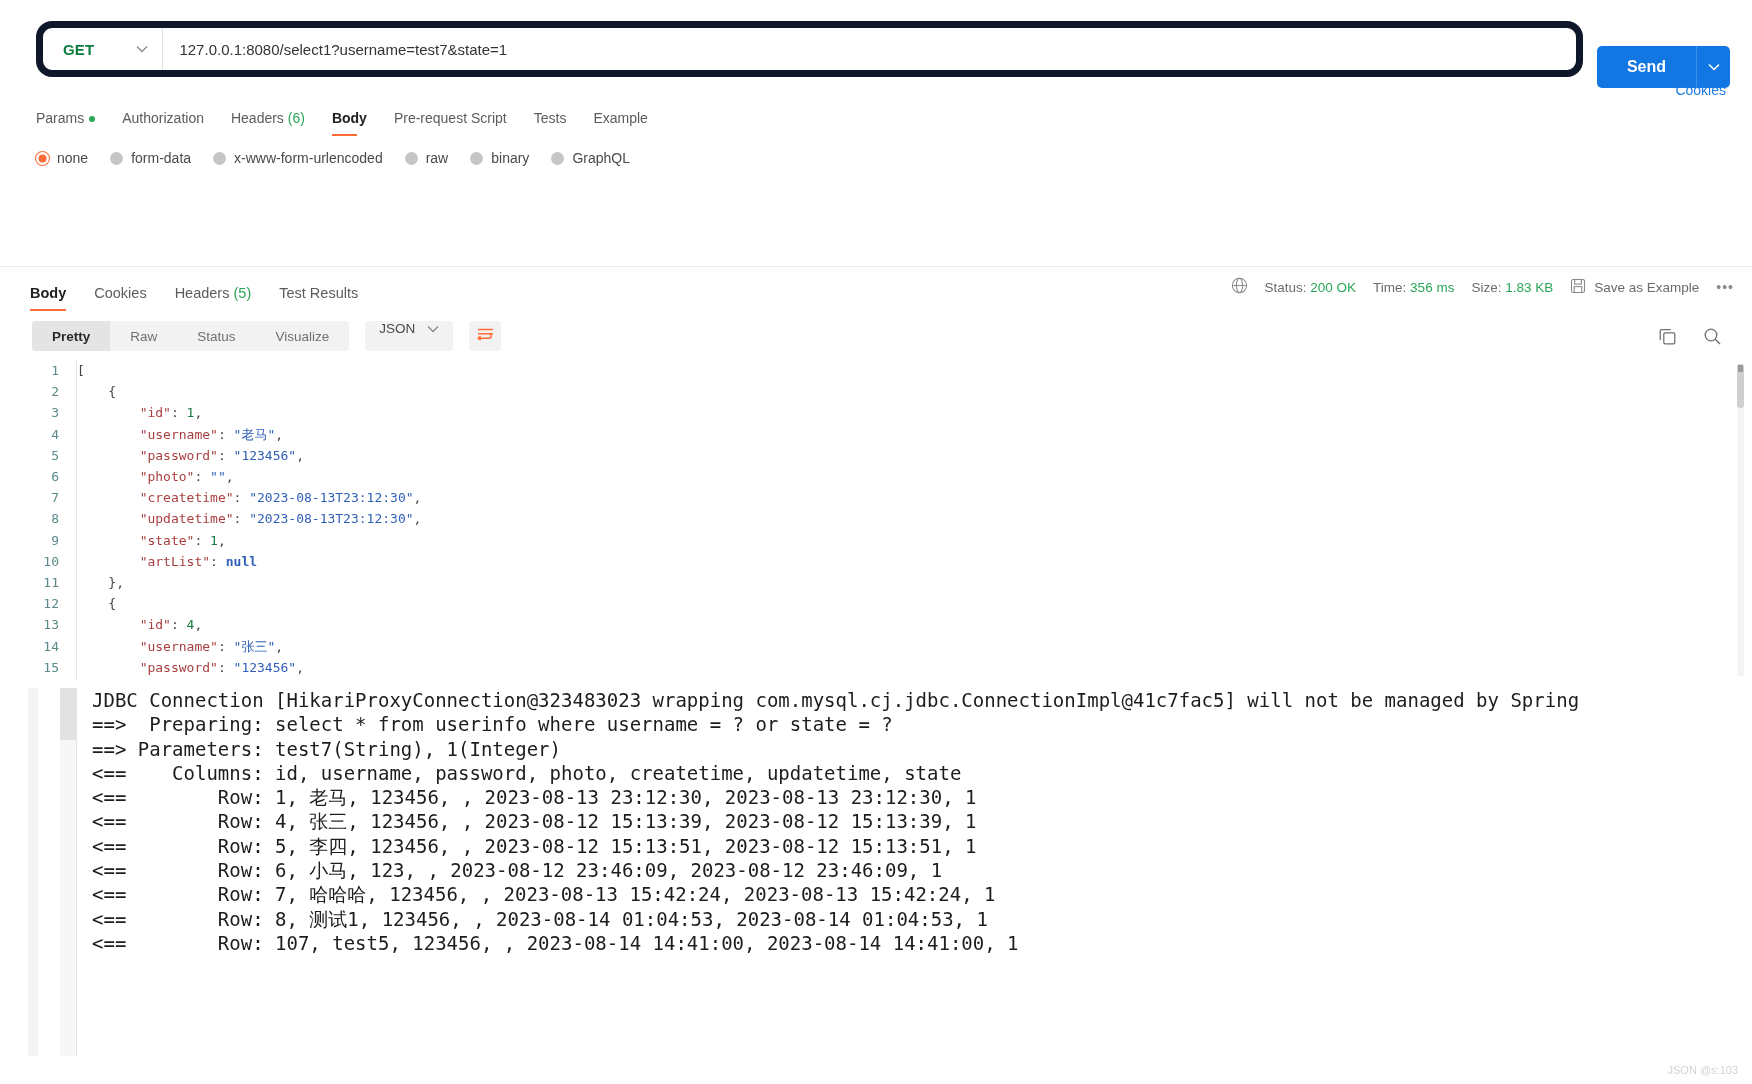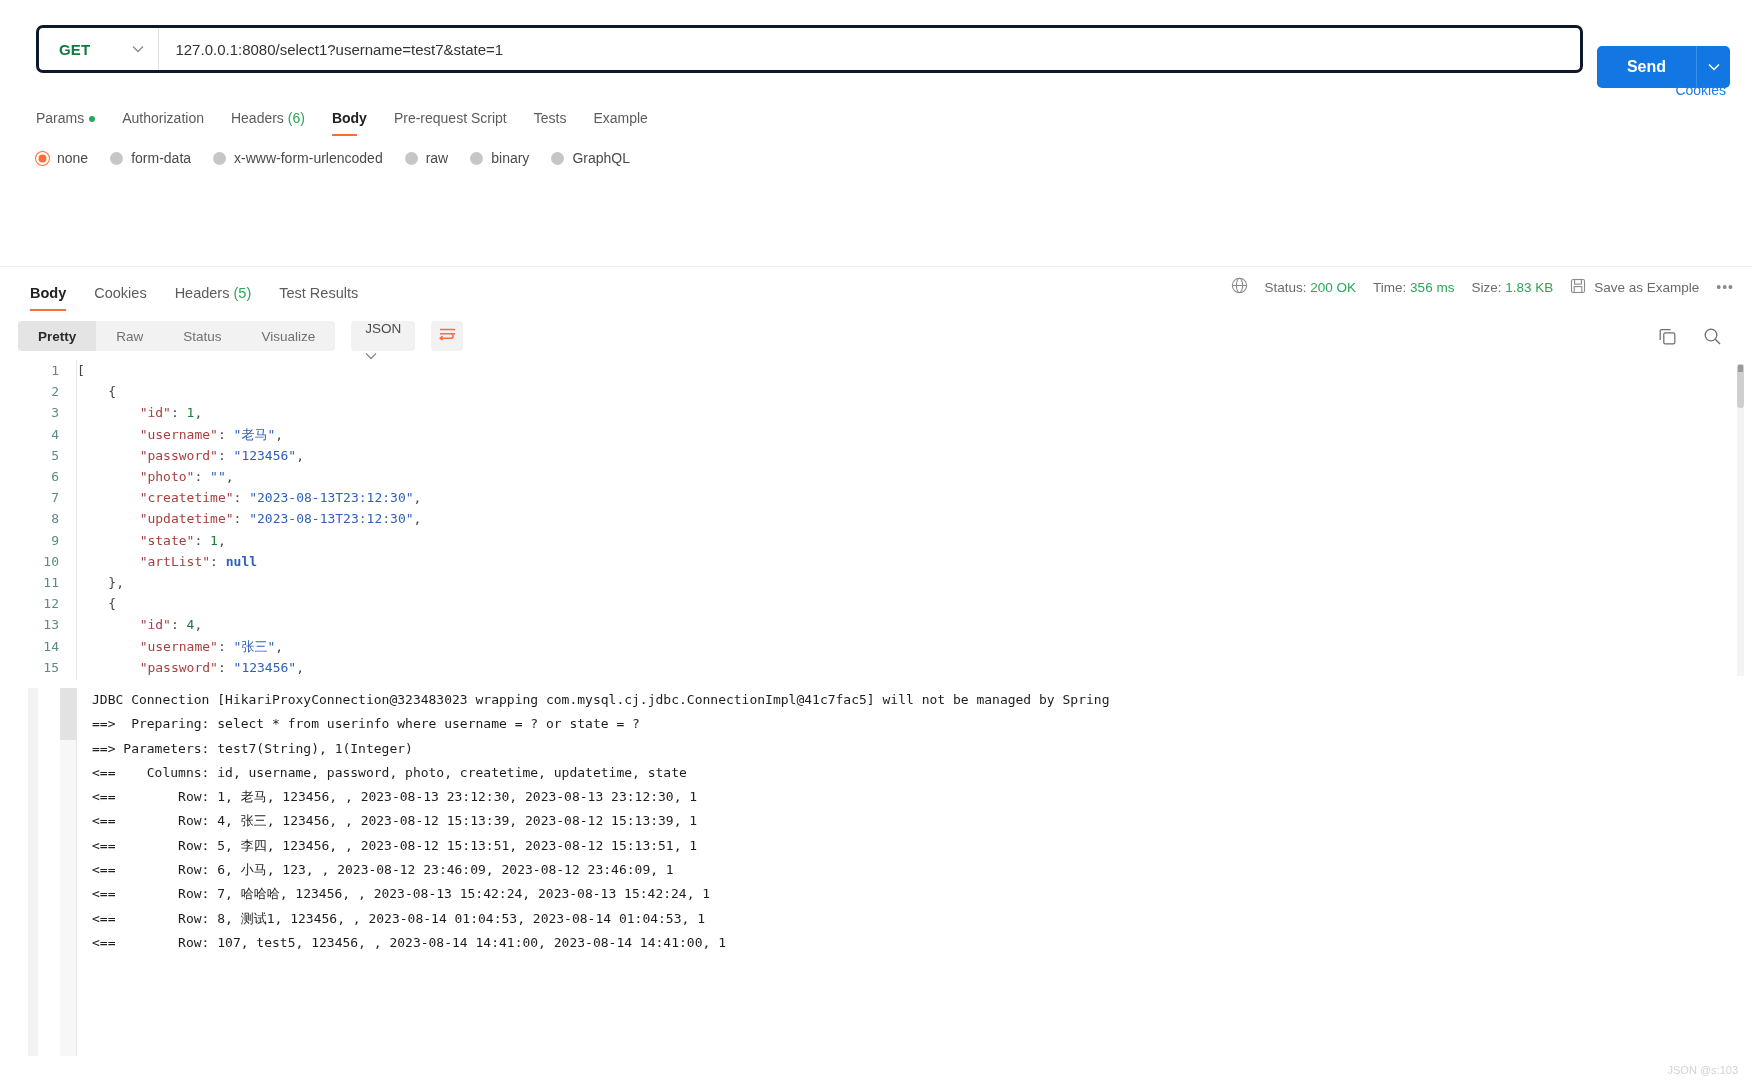--- a/index.html
+++ b/index.html
@@ -8,21 +8,21 @@
     background: #ffffff;
     font-family: "Liberation Sans", sans-serif;
     overflow: hidden;
   }
   #app { position: relative; width: 1752px; height: 1084px; background:#fff; }
 
   
   .urlbar-row { display:flex; align-items:center; padding: 10px 22px 0 36px; gap: 14px; }
   .method-url {
     flex: 1 1 auto; display:flex; align-items:center;
-    height: 42px; border:3px solid #0f172a; border-radius:7px; background:#fff;
+    height: 42px; border:7px solid #0f172a; border-radius:16px; background:#fff;
   }
   .method-box { display:flex; align-items:center; gap:42px; padding: 0 14px 0 20px; height:100%; }
   .method-label { color:#0a7d3e; font-weight:bold; font-size:15px; letter-spacing:.2px; }
   .chev { color:#8a8a8a; font-size:12px; line-height:1; }
   .method-sep { width:1px; height:100%; background:#e3e3e3; }
   .url-input {
     flex:1; border:none; outline:none; font-size:15px; color:#333;
     padding: 0 16px; height:100%; background:transparent;
     font-family:"Liberation Sans", sans-serif;
   }
@@ -71,25 +71,25 @@
   .resp-tab.active { color:#212121; font-weight:bold; }
   .resp-tab.active::after { content:""; position:absolute; left:0; right:0; bottom:0; height:2.5px; background:#ff6c37; }
 
   .resp-meta { position:absolute; right:18px; top:277px; display:flex; align-items:center; gap:17px; font-size:13.5px; color:#6b6b6b; }
   .meta-val { color:#2aa758; }
   .globe-ico { width:17px; height:17px; }
   .save-ex { display:flex; align-items:center; gap:8px; color:#6b6b6b; cursor:pointer; }
   .dots { letter-spacing:1px; color:#8a8a8a; font-size:14px; cursor:pointer; }
 
   
-  .viewer-bar { position:absolute; left:0; right:0; top:312px; height:48px; display:flex; align-items:center; padding-left:18px; }
+  .viewer-bar { position:absolute; left:0; right:0; top:312px; height:48px; display:flex; align-items:center; padding-left:32px; }
   .seg { display:flex; background:#f2f2f2; border-radius:4px; overflow:hidden; height:30px; }
   .seg-item { display:flex; align-items:center; padding: 0 20px; font-size:13.5px; color:#707070; cursor:pointer; }
   .seg-item.active { background:#e4e4e4; color:#2b2b2b; font-weight:bold; }
-  .json-sel { display:flex; align-items:flex-start; gap:12px; background:#f2f2f2; border-radius:4px; height:30px; padding:0 14px; margin-left:16px; font-size:13.5px; color:#4a4a4a; cursor:pointer;flex-direction:column; }
+  .json-sel { display:flex; align-items:flex-start; gap:12px; background:#f2f2f2; border-radius:4px; height:30px; padding:0 14px; margin-left:16px; font-size:13.5px; color:#4a4a4a; cursor:pointer; }
   .wrap-btn { margin-left:16px; width:32px; height:30px; background:#f2f2f2; border-radius:4px; display:flex; align-items:center; justify-content:center; cursor:pointer; }
   .viewer-right { margin-left:auto; display:flex; align-items:center; gap:26px; padding-right:30px; }
   .ico-btn { cursor:pointer; color:#6f6f6f; display:flex; }
 
   
   .code-wrap { position:absolute; left:0; right:0; top:360px; height:320px; overflow:hidden; background:#fff; }
   .code {
     font-family:"DejaVu Sans Mono","Liberation Mono", monospace;
     font-size:13px; line-height:21.2px; white-space:pre;
   }
@@ -109,21 +109,21 @@
   .code-thumb-cap { position:absolute; right:9px; top:5px; width:5px; height:7px; background:#9b9b9b; }
 
   
   .console { position:absolute; left:0; right:0; top:680px; bottom:0; background:#ffffff; overflow:hidden; }
   .con-left-bar { position:absolute; left:28px; top:8px; width:10px; bottom:28px; background:#f3f3f3; }
   .con-gutter { position:absolute; left:60px; top:8px; width:16px; bottom:28px; background:#f7f7f7; border-right:1px solid #e4e4e4; }
   .con-gutter-thumb { position:absolute; left:60px; top:8px; width:16px; height:52px; background:#e2e2e2; }
   .con-text {
     position:absolute; left:92px; top:8px; right:0;
     font-family:"DejaVu Sans Mono","Liberation Mono", monospace;
-    font-size:13px; line-height:24.3px; color:#1d1d1d; white-space:pre;
+    font-size:19px; line-height:24.3px; color:#1d1d1d; white-space:pre;
   }
   .con-line { height:24.3px; }
   .watermark { position:absolute; right:14px; bottom:8px; font-size:11px; color:#d3d3d3; }
 </style>
 </head>
 <body>
 
 <div id="app">
 
   <div class="urlbar-row">

